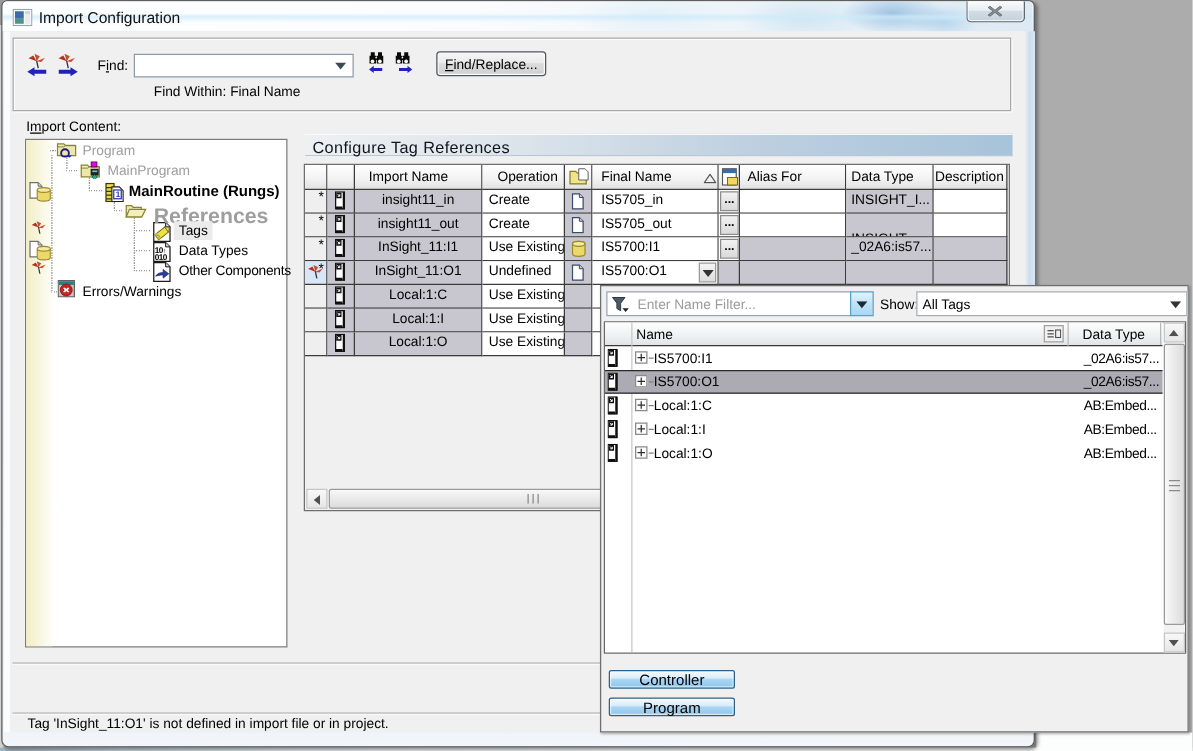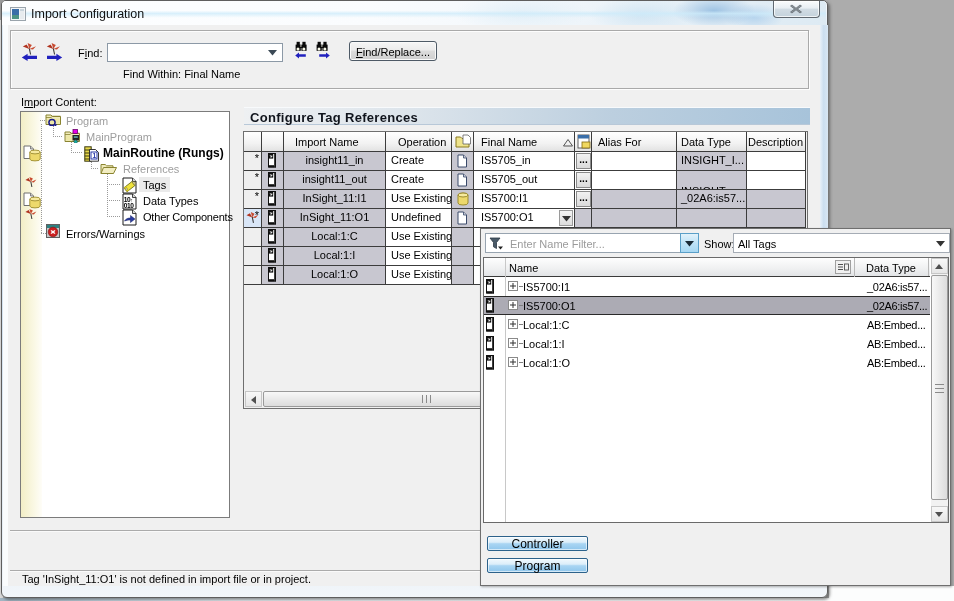--- a/index.html
+++ b/index.html
@@ -166,28 +166,28 @@
 </svg>
 <svg class="a" style="left:24px;top:208px" width="14" height="14" viewBox="0 0 14 14">
 <path d="M6.8,6 L1.4,4 L4.6,2 Z" fill="#B03420"></path>
 <path d="M6.8,6 L5.4,1 L8.9,2.6 Z" fill="#C84A30"></path>
 <path d="M6.8,6 L12.4,3.6 L9.9,6.5 Z" fill="#C84A30"></path>
 <path d="M6.8,5.6 L7.9,11" stroke="#383838" stroke-width="1" fill="none"></path>
 </svg>
 <div class="tx" style="left:66px;top:115px;font-size:11px;color:#9E9E9E;">Program</div>
 <div class="tx" style="left:86px;top:131px;font-size:11px;color:#9E9E9E;">MainProgram</div>
 <div class="tx" style="left:103px;top:146px;font-size:12px;color:#000;font-weight:bold">MainRoutine (Rungs)</div>
-<div class="tx" style="left:123px;top:163px;font-size:11px;color:#9E9E9E;">References</div>
+<div class="tx" style="left:123px;top:163px;font-size:17px;color:#9E9E9E;font-weight:bold;">References</div>
 <div class="a" style="left:139px;top:177px;width:31px;height:15px;background:#EBEBEB"></div>
 <div class="tx" style="left:143px;top:179px;font-size:11px;color:#000;">Tags</div>
 <div class="tx" style="left:143px;top:195px;font-size:11px;color:#000;">Data Types</div>
 <div class="tx" style="left:143px;top:211px;font-size:11px;color:#000;letter-spacing:-0.2px">Other Components</div>
 <div class="tx" style="left:66px;top:228px;font-size:11px;color:#000;">Errors/Warnings</div>
 <div class="a" style="left:244px;top:107px;width:566px;height:18px;background:linear-gradient(90deg,#EEF0F2 0%,#DCE4EB 30%,#BCCFDF 65%,#A7C3DA 100%);box-shadow:inset 0 1px 0 #F8FAFc, inset 0 -1px 0 #B8C8D8"></div>
-<div class="tx" style="left:250px;top:110px;font-size:13px;color:#10141C;font-weight:bold;letter-spacing:0.3px">Configure Tag References</div>
+<div class="tx" style="left:250px;top:110px;font-size:13px;color:#10141C;font-weight:normal;letter-spacing:0.3px">Configure Tag References</div>
 <div class="a" style="left:243px;top:131px;width:565px;height:278px;border:1px solid #6F6F6F;background:#F0F0F0"></div>
 <div class="a" style="left:244px;top:132px;width:18px;height:20px;background:linear-gradient(180deg,#FFFFFF 0%,#F2F2F2 60%,#E2E2E2 100%);border-right:1px solid #3C3C3C;border-bottom:1px solid #3C3C3C;"></div>
 <div class="a" style="left:262px;top:132px;width:22px;height:20px;background:linear-gradient(180deg,#FFFFFF 0%,#F2F2F2 60%,#E2E2E2 100%);border-right:1px solid #3C3C3C;border-bottom:1px solid #3C3C3C;"></div>
 <div class="a" style="left:284px;top:132px;width:102px;height:20px;background:linear-gradient(180deg,#FFFFFF 0%,#F2F2F2 60%,#E2E2E2 100%);border-right:1px solid #3C3C3C;border-bottom:1px solid #3C3C3C;"></div>
 <div class="a" style="left:386px;top:132px;width:66px;height:20px;background:linear-gradient(180deg,#FFFFFF 0%,#F2F2F2 60%,#E2E2E2 100%);border-right:1px solid #3C3C3C;border-bottom:1px solid #3C3C3C;"></div>
 <div class="a" style="left:452px;top:132px;width:22px;height:20px;background:linear-gradient(180deg,#FFFFFF 0%,#F2F2F2 60%,#E2E2E2 100%);border-right:1px solid #3C3C3C;border-bottom:1px solid #3C3C3C;"></div>
 <div class="a" style="left:474px;top:132px;width:101px;height:20px;background:linear-gradient(180deg,#FFFFFF 0%,#F2F2F2 60%,#E2E2E2 100%);border-right:1px solid #3C3C3C;border-bottom:1px solid #3C3C3C;"></div>
 <div class="a" style="left:575px;top:132px;width:17px;height:20px;background:linear-gradient(180deg,#FFFFFF 0%,#F2F2F2 60%,#E2E2E2 100%);border-right:1px solid #3C3C3C;border-bottom:1px solid #3C3C3C;"></div>
 <div class="a" style="left:592px;top:132px;width:85px;height:20px;background:linear-gradient(180deg,#FFFFFF 0%,#F2F2F2 60%,#E2E2E2 100%);border-right:1px solid #3C3C3C;border-bottom:1px solid #3C3C3C;"></div>
 <div class="a" style="left:677px;top:132px;width:70px;height:20px;background:linear-gradient(180deg,#FFFFFF 0%,#F2F2F2 60%,#E2E2E2 100%);border-right:1px solid #3C3C3C;border-bottom:1px solid #3C3C3C;"></div>

